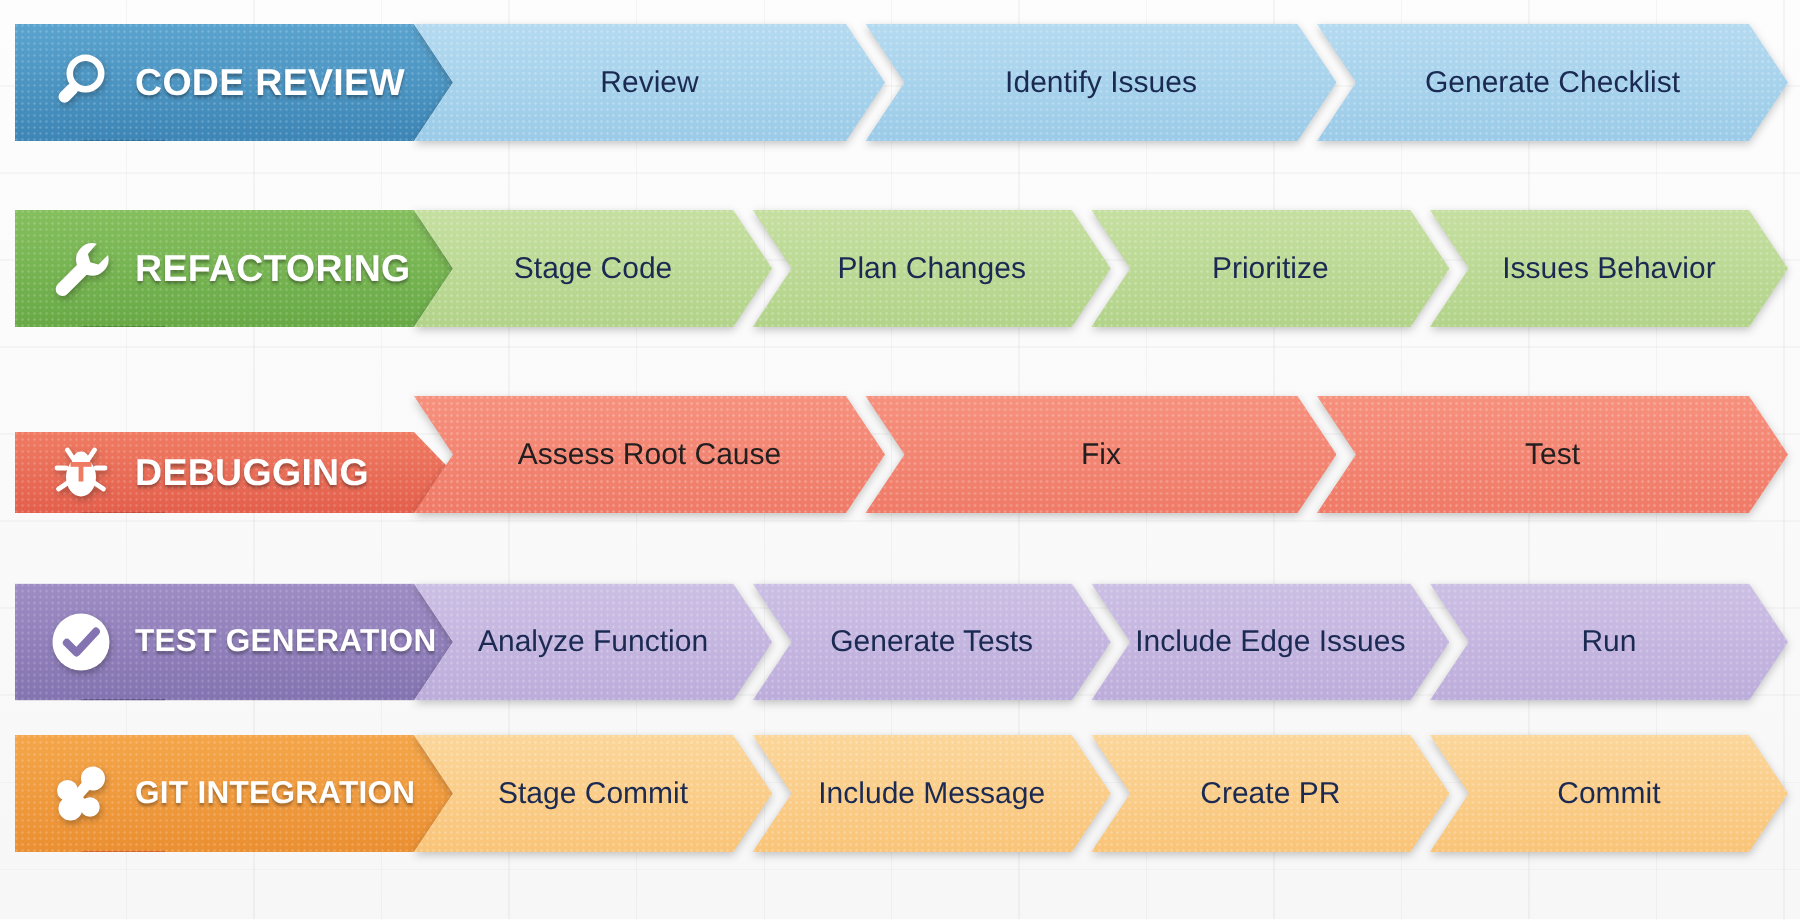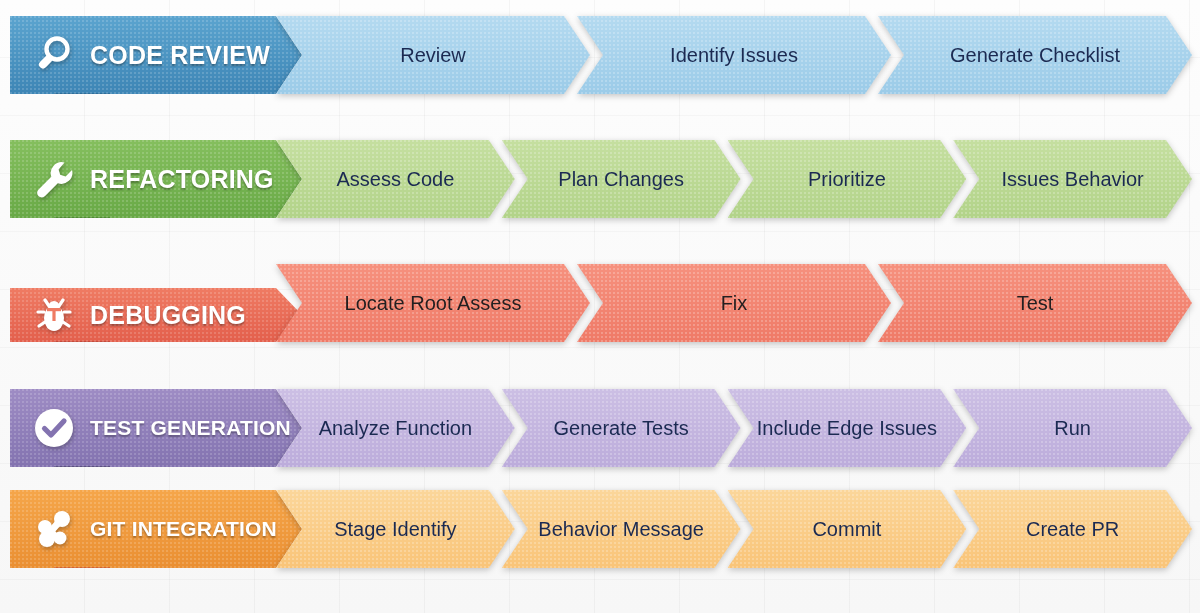--- a/index.html
+++ b/index.html
@@ -184,21 +184,21 @@
         <svg viewBox="0 0 44 44" xmlns="http://www.w3.org/2000/svg">
           <path d="M32.5 5.5a11 11 0 0 0-13.2 14.2L6.6 32.4a4.6 4.6 0 1 0 6.5 6.5L25.8 26.2A11 11 0 0 0 40 13l-6.4 6.4-5.4-1.6-1.6-5.4z" fill="#ffffff"></path>
         </svg>
       </span>
       <span class="head-label">REFACTORING</span>
       <span class="fold"></span>
     </div>
     <div class="steps">
       <div class="step">
           <span class="step-body"></span>
-          <span class="step-label">Assess Code</span>
+          <span class="step-label">Stage Code</span>
         </div>
       <div class="step">
           <span class="step-body"></span>
           <span class="step-label">Plan Changes</span>
         </div>
       <div class="step">
           <span class="step-body"></span>
           <span class="step-label">Prioritize</span>
         </div>
       <div class="step">
@@ -225,21 +225,21 @@
           <rect x="20.4" y="15" width="3.2" height="13" fill="#ef7b63"></rect>
           <rect x="15" y="15" width="14" height="3.2" fill="#ef7b63"></rect>
         </svg>
       </span>
       <span class="head-label">DEBUGGING</span>
       <span class="fold"></span>
     </div>
     <div class="steps">
       <div class="step">
           <span class="step-body"></span>
-          <span class="step-label">Locate Root Assess</span>
+          <span class="step-label">Assess Root Cause</span>
         </div>
       <div class="step">
           <span class="step-body"></span>
           <span class="step-label">Fix</span>
         </div>
       <div class="step">
           <span class="step-body"></span>
           <span class="step-label">Test</span>
         </div>
     </div>
@@ -289,30 +289,30 @@
           <circle cx="15" cy="32" r="8" fill="#ffffff"></circle>
           <circle cx="28" cy="31" r="6.5" fill="#ffffff"></circle>
         </svg>
       </span>
       <span class="head-label sm">GIT INTEGRATION</span>
       <span class="fold"></span>
     </div>
     <div class="steps">
       <div class="step">
           <span class="step-body"></span>
-          <span class="step-label">Stage Identify</span>
-        </div>
-      <div class="step">
-          <span class="step-body"></span>
-          <span class="step-label">Behavior Message</span>
+          <span class="step-label">Stage Commit</span>
+        </div>
+      <div class="step">
+          <span class="step-body"></span>
+          <span class="step-label">Include Message</span>
+        </div>
+      <div class="step">
+          <span class="step-body"></span>
+          <span class="step-label">Create PR</span>
         </div>
       <div class="step">
           <span class="step-body"></span>
           <span class="step-label">Commit</span>
         </div>
-      <div class="step">
-          <span class="step-body"></span>
-          <span class="step-label">Create PR</span>
-        </div>
     </div>
   </div>
 
 </div>
 
 </body></html>

